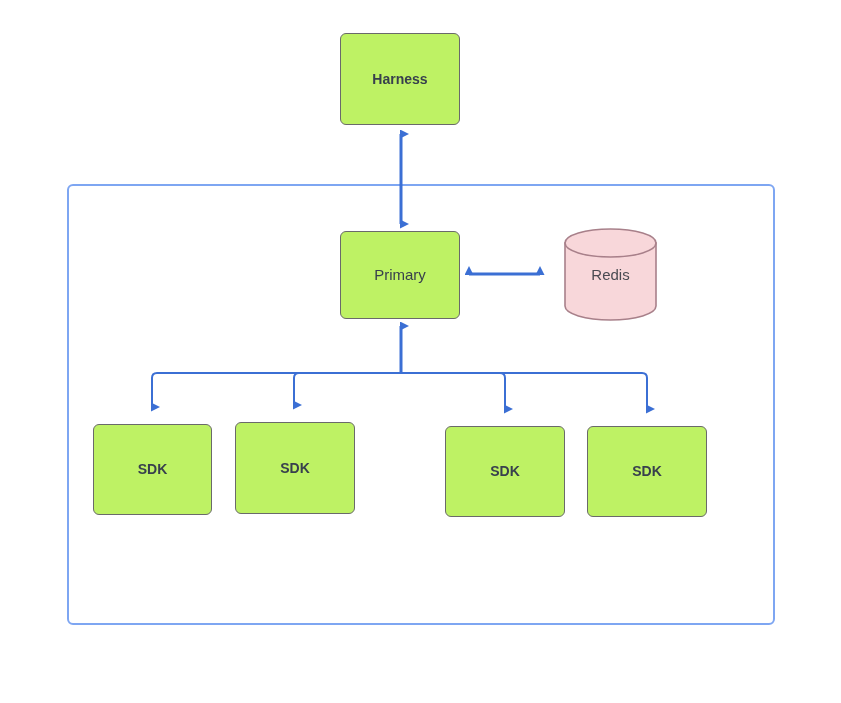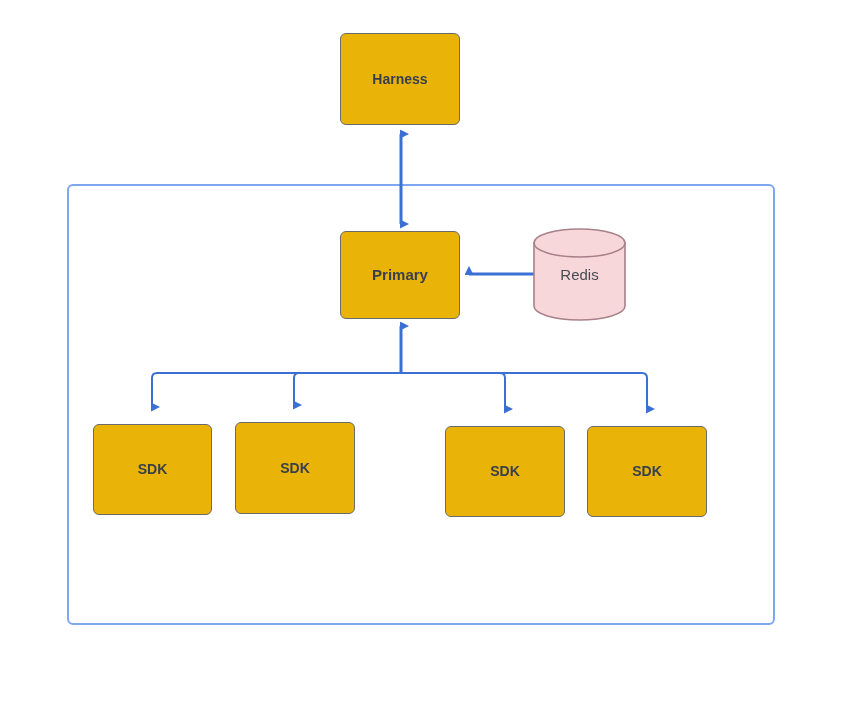--- a/index.html
+++ b/index.html
@@ -25,36 +25,36 @@
     height: 703px;
     pointer-events: none;
   }
   .node {
     position: absolute;
     box-sizing: border-box;
     display: flex;
     align-items: center;
     justify-content: center;
     border-radius: 6px;
-    background: #eab308;
+    background: #bef264;
     border: 1px solid #6a6a6a;
     color: #38404d;
     text-align: center;
     line-height: 1.2;
   }
   .node-label {
     display: block;
     pointer-events: none;
   }
   .label-bold {
     font-weight: bold;
     font-size: 14px;
   }
   .label-regular {
-    font-weight: bold;
+    font-weight: normal;
     font-size: 15px;
     text-align: center;
   }
   #harness-node {
     left: 340px;
     top: 33px;
     width: 120px;
     height: 92px;
   }
   #primary-node {
@@ -82,21 +82,21 @@
     height: 91px;
   }
   #sdk-node-4 {
     left: 587px;
     top: 426px;
     width: 120px;
     height: 91px;
   }
   #redis-node {
     position: absolute;
-    left: 533px;
+    left: 564px;
     top: 228px;
     width: 93px;
     height: 93px;
   }
   #redis-node svg {
     position: absolute;
     left: 0;
     top: 0;
   }
   #redis-label {

